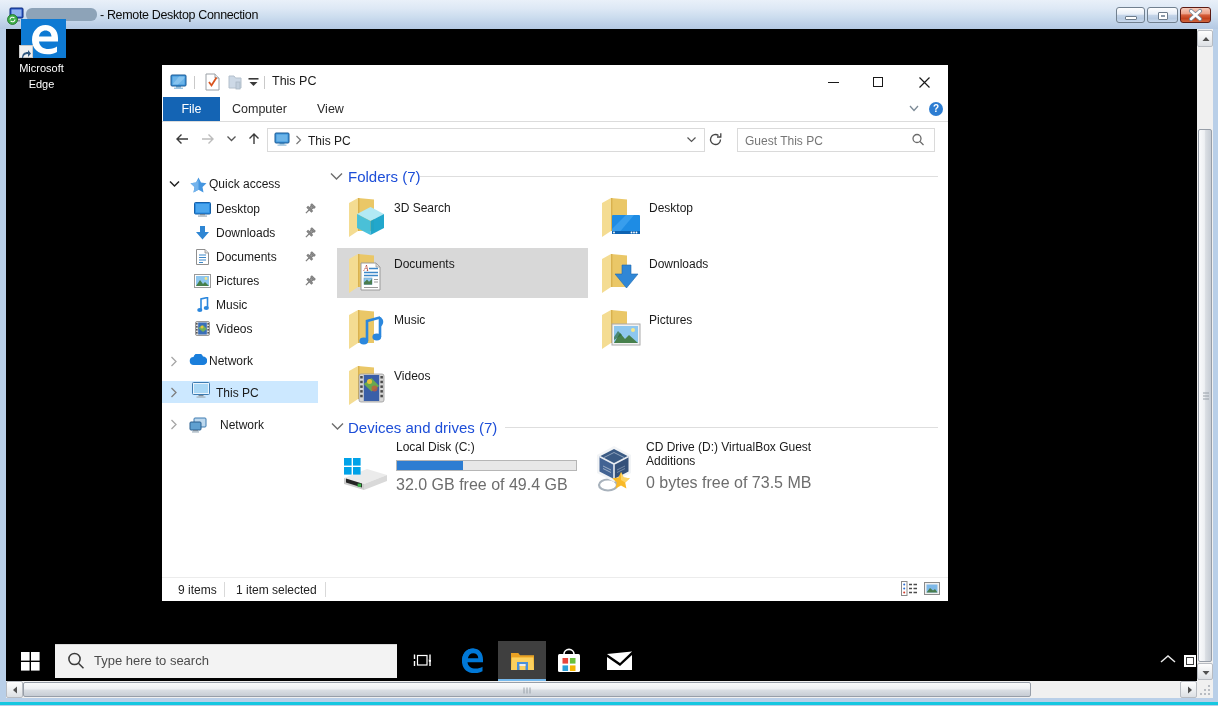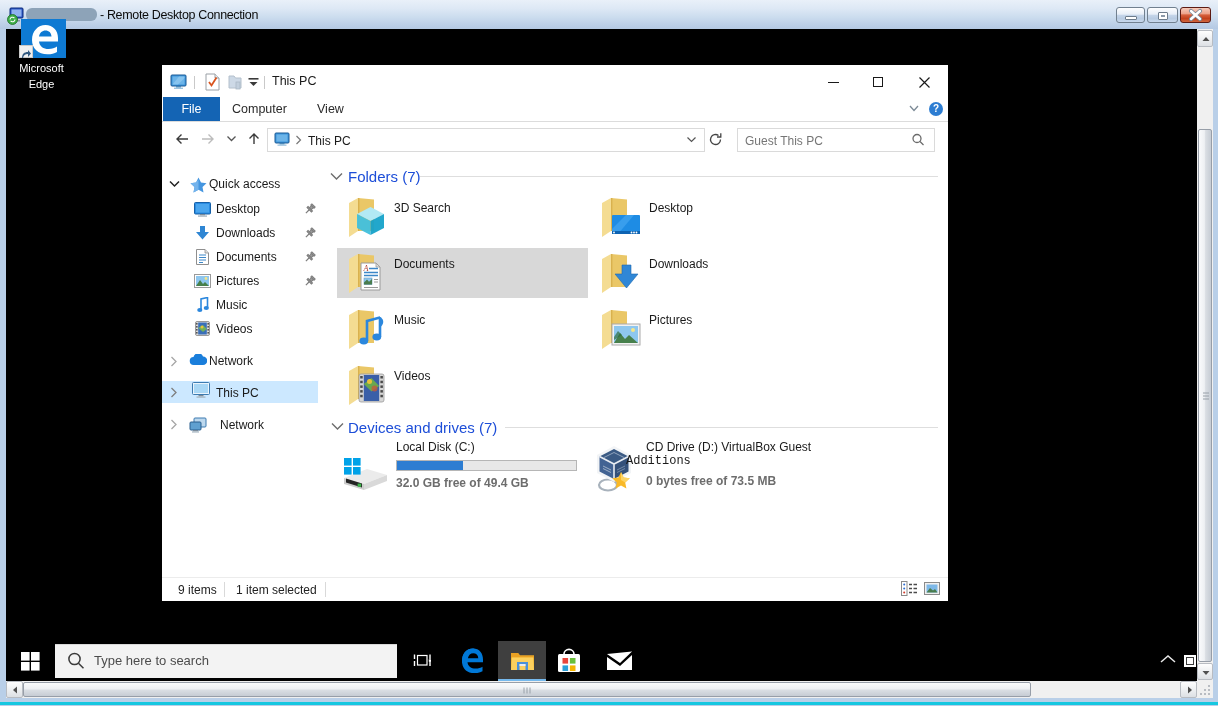--- a/index.html
+++ b/index.html
@@ -34,21 +34,21 @@
   #filetab{left:1px;top:32px;width:57px;height:24px;background:#1464b4;color:#fff;
      text-align:center;line-height:24px;font-size:12.5px;}
   .tabtxt{top:32px;height:24px;line-height:24px;font-size:12.5px;color:#2a2a2a;}
   #tabsep{left:0;top:56px;width:786px;height:1px;background:#dcdcdc;}
   .inputbox{border:1px solid #dadada;box-sizing:border-box;background:#fff;}
   
   .ghead{font-size:15px;color:#1d4ed8;}
   .gline{height:1px;background:#dedede;}
   
   .tlabel{font-size:12px;color:#1a1a1a;}
-  .gray{color:#6d6d6d;font-size:12px;font-weight:bold;}
+  .gray{color:#6d6d6d;font-size:16px;}
   
   .navtxt{font-size:12px;color:#1a1a1a;}
 </style>
 </head>
 <body>
 
   <div class="abs" id="titlebar"></div>
   <div class="abs" id="rdpicon" style="left:7px;top:7px;width:18px;height:18px;">
     <svg width="18" height="18">
       <rect x="3" y="1" width="13" height="10" rx="1" fill="#2a56c6" stroke="#0c2a7a" stroke-width="1"></rect>
@@ -432,21 +432,21 @@
       <polygon points="6.5,12.5 21,20 21,35 6.5,27.5" fill="#426393"></polygon>
       <polygon points="21,20 35.5,12.5 35.5,27.5 21,35" fill="#35517a"></polygon>
       <path d="M11 13.5 L21 8.5 L31 13.5" stroke="#8fa3bc" stroke-width="1" fill="none"></path>
       <path d="M10 22 L18 26 M10 24.5 L18 28.5" stroke="#a8b8cc" stroke-width="0.9"></path>
       <path d="M24 26 L32 22 M24 28.5 L32 24.5" stroke="#7e92ac" stroke-width="0.9"></path>
       <path d="M6.5 12.5 L21 20 L35.5 12.5 M21 20 L21 35" stroke="#e8ecf2" stroke-width="1.6" fill="none"></path>
       <path d="M28 28 L30.6 33.6 L36.8 34.3 L32.2 38.5 L33.4 44.6 L28 41.6 L22.6 44.6 L23.8 38.5 L19.2 34.3 L25.4 33.6 Z" fill="#f9b928"></path>
       <path d="M28 28 L30.6 33.6 L36.8 34.3 L32.2 38.5 L28 36 Z" fill="#fdd465"></path>
     </svg>
     <div class="abs tlabel" style="left:484px;top:375px;">CD Drive (D:) VirtualBox Guest</div>
-    <div class="abs tlabel" style="left:464px;top:389px;font-family:Liberation Mono, monospace;">Additions</div>
+    <div class="abs tlabel" style="left:484px;top:389px;">Additions</div>
     <div class="abs gray" style="left:484px;top:409px;">0 bytes free of 73.5 MB</div>
 
     <div class="abs" style="left:0;top:512px;width:786px;height:1px;background:#ececec;"></div>
     <div class="abs" style="left:16px;top:518px;font-size:12px;color:#222;">9 items</div>
     <div class="abs" style="left:62px;top:517px;width:1px;height:15px;background:#d9d9d9;"></div>
     <div class="abs" style="left:74px;top:518px;font-size:12px;color:#222;">1 item selected</div>
     <div class="abs" style="left:163px;top:517px;width:1px;height:15px;background:#d9d9d9;"></div>
     <svg class="abs" style="left:739px;top:516px;" width="18" height="15">
       <rect x="0.5" y="0.5" width="5.5" height="14" fill="#fff" stroke="#8a8a8a"></rect>
       <circle cx="3.2" cy="3.5" r="1" fill="#2d6dd2"></circle>

